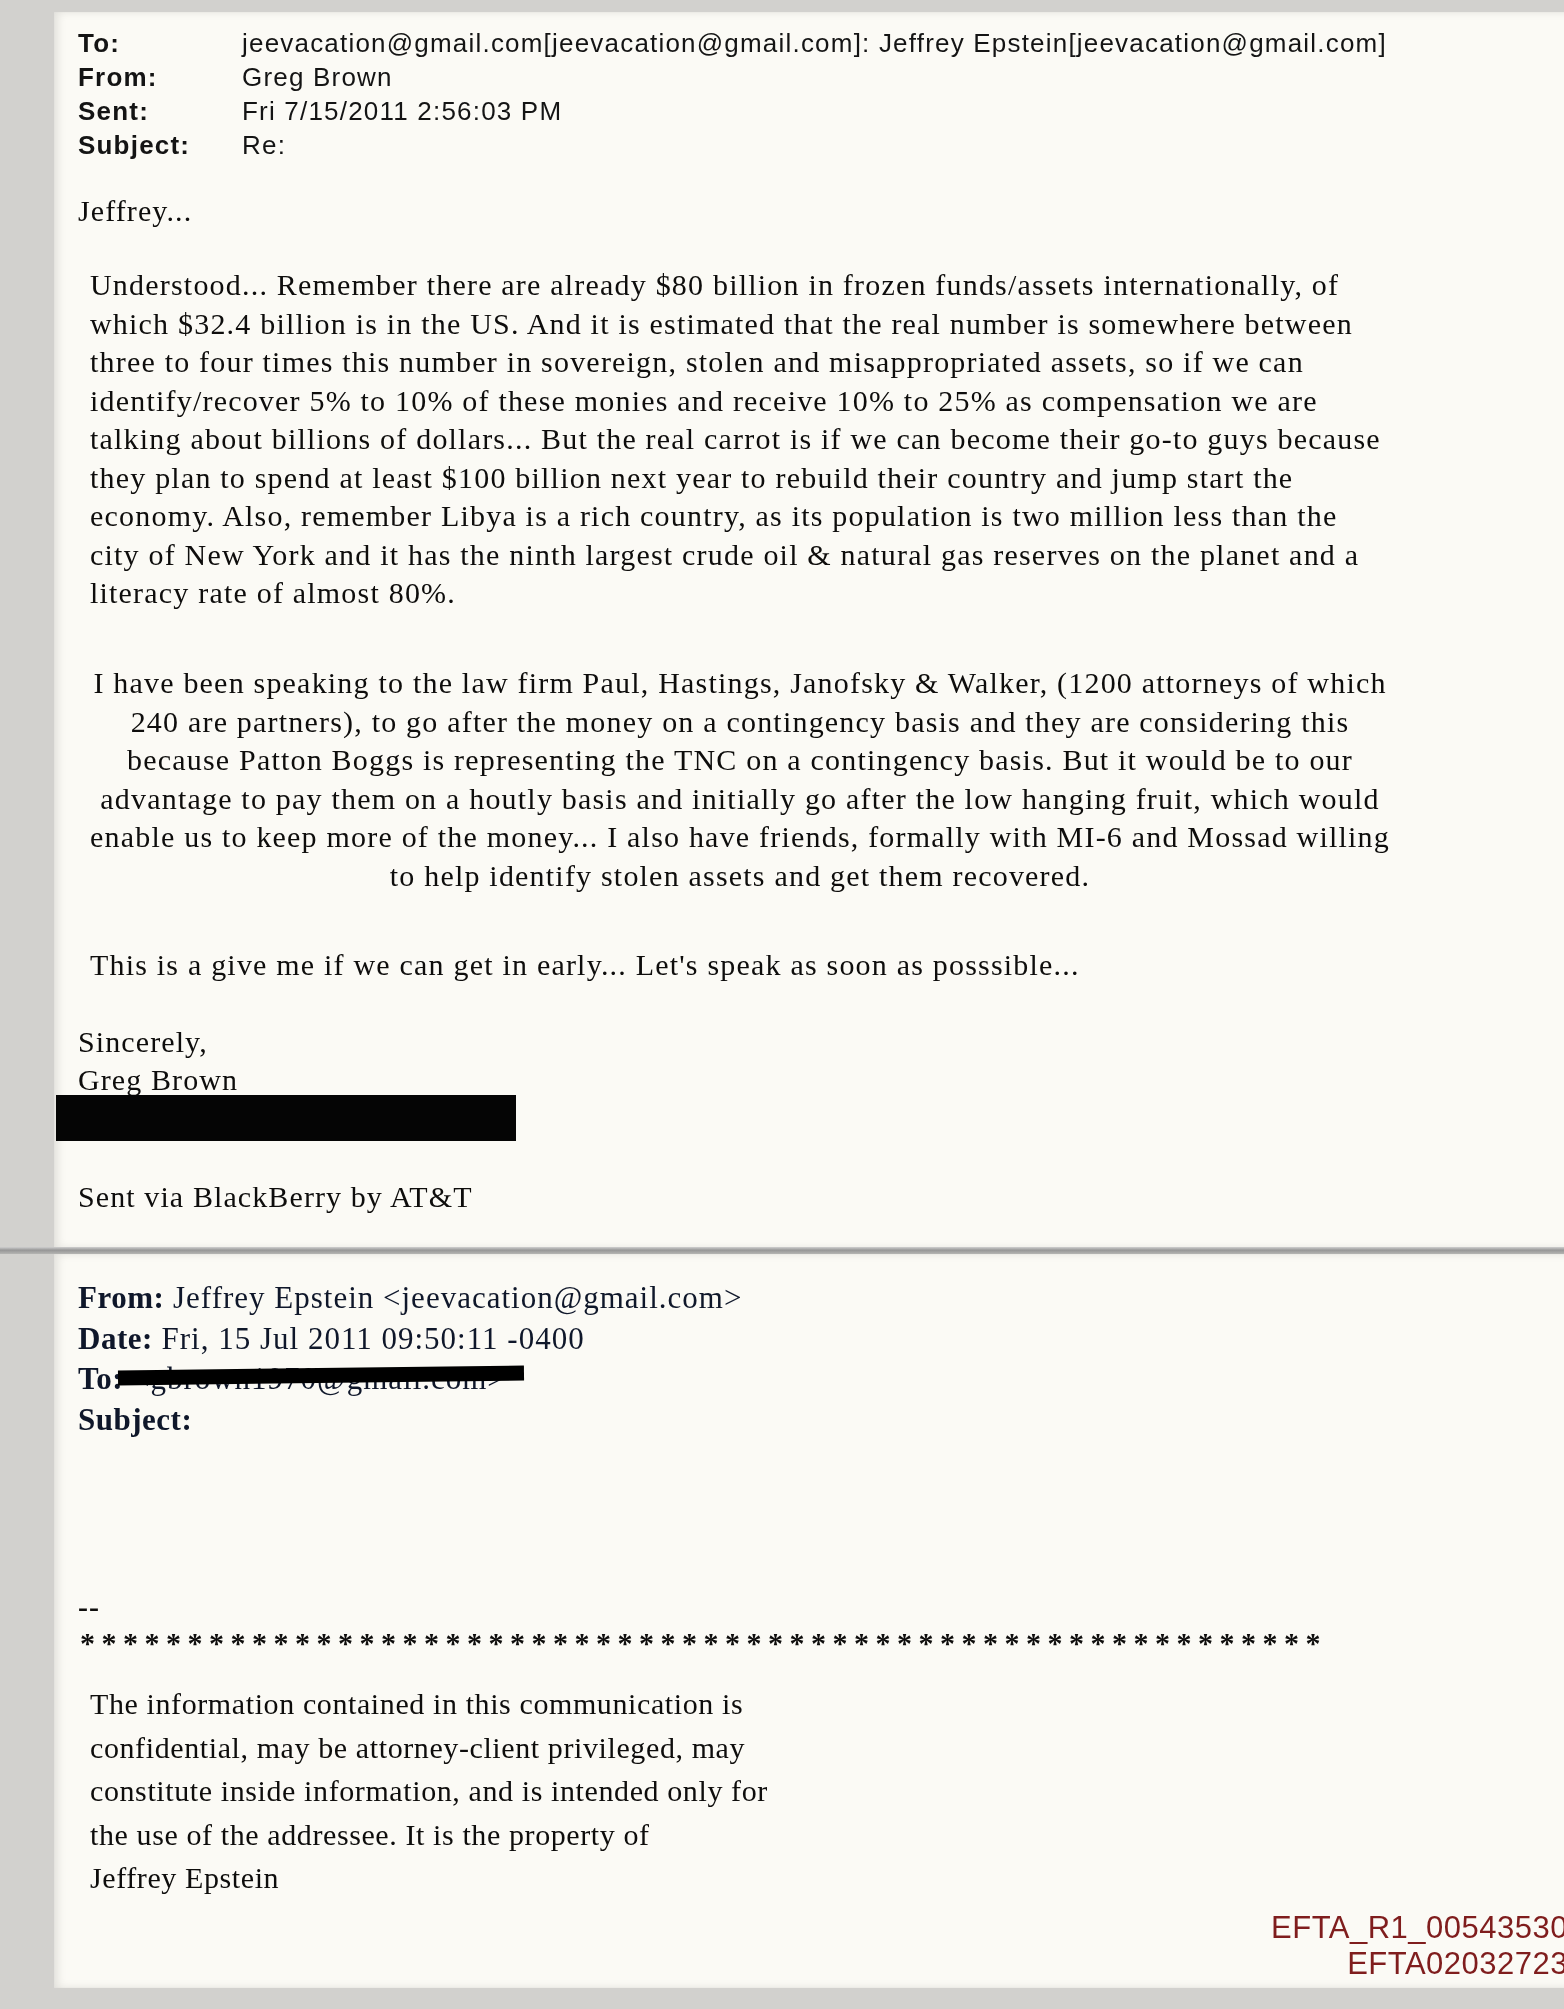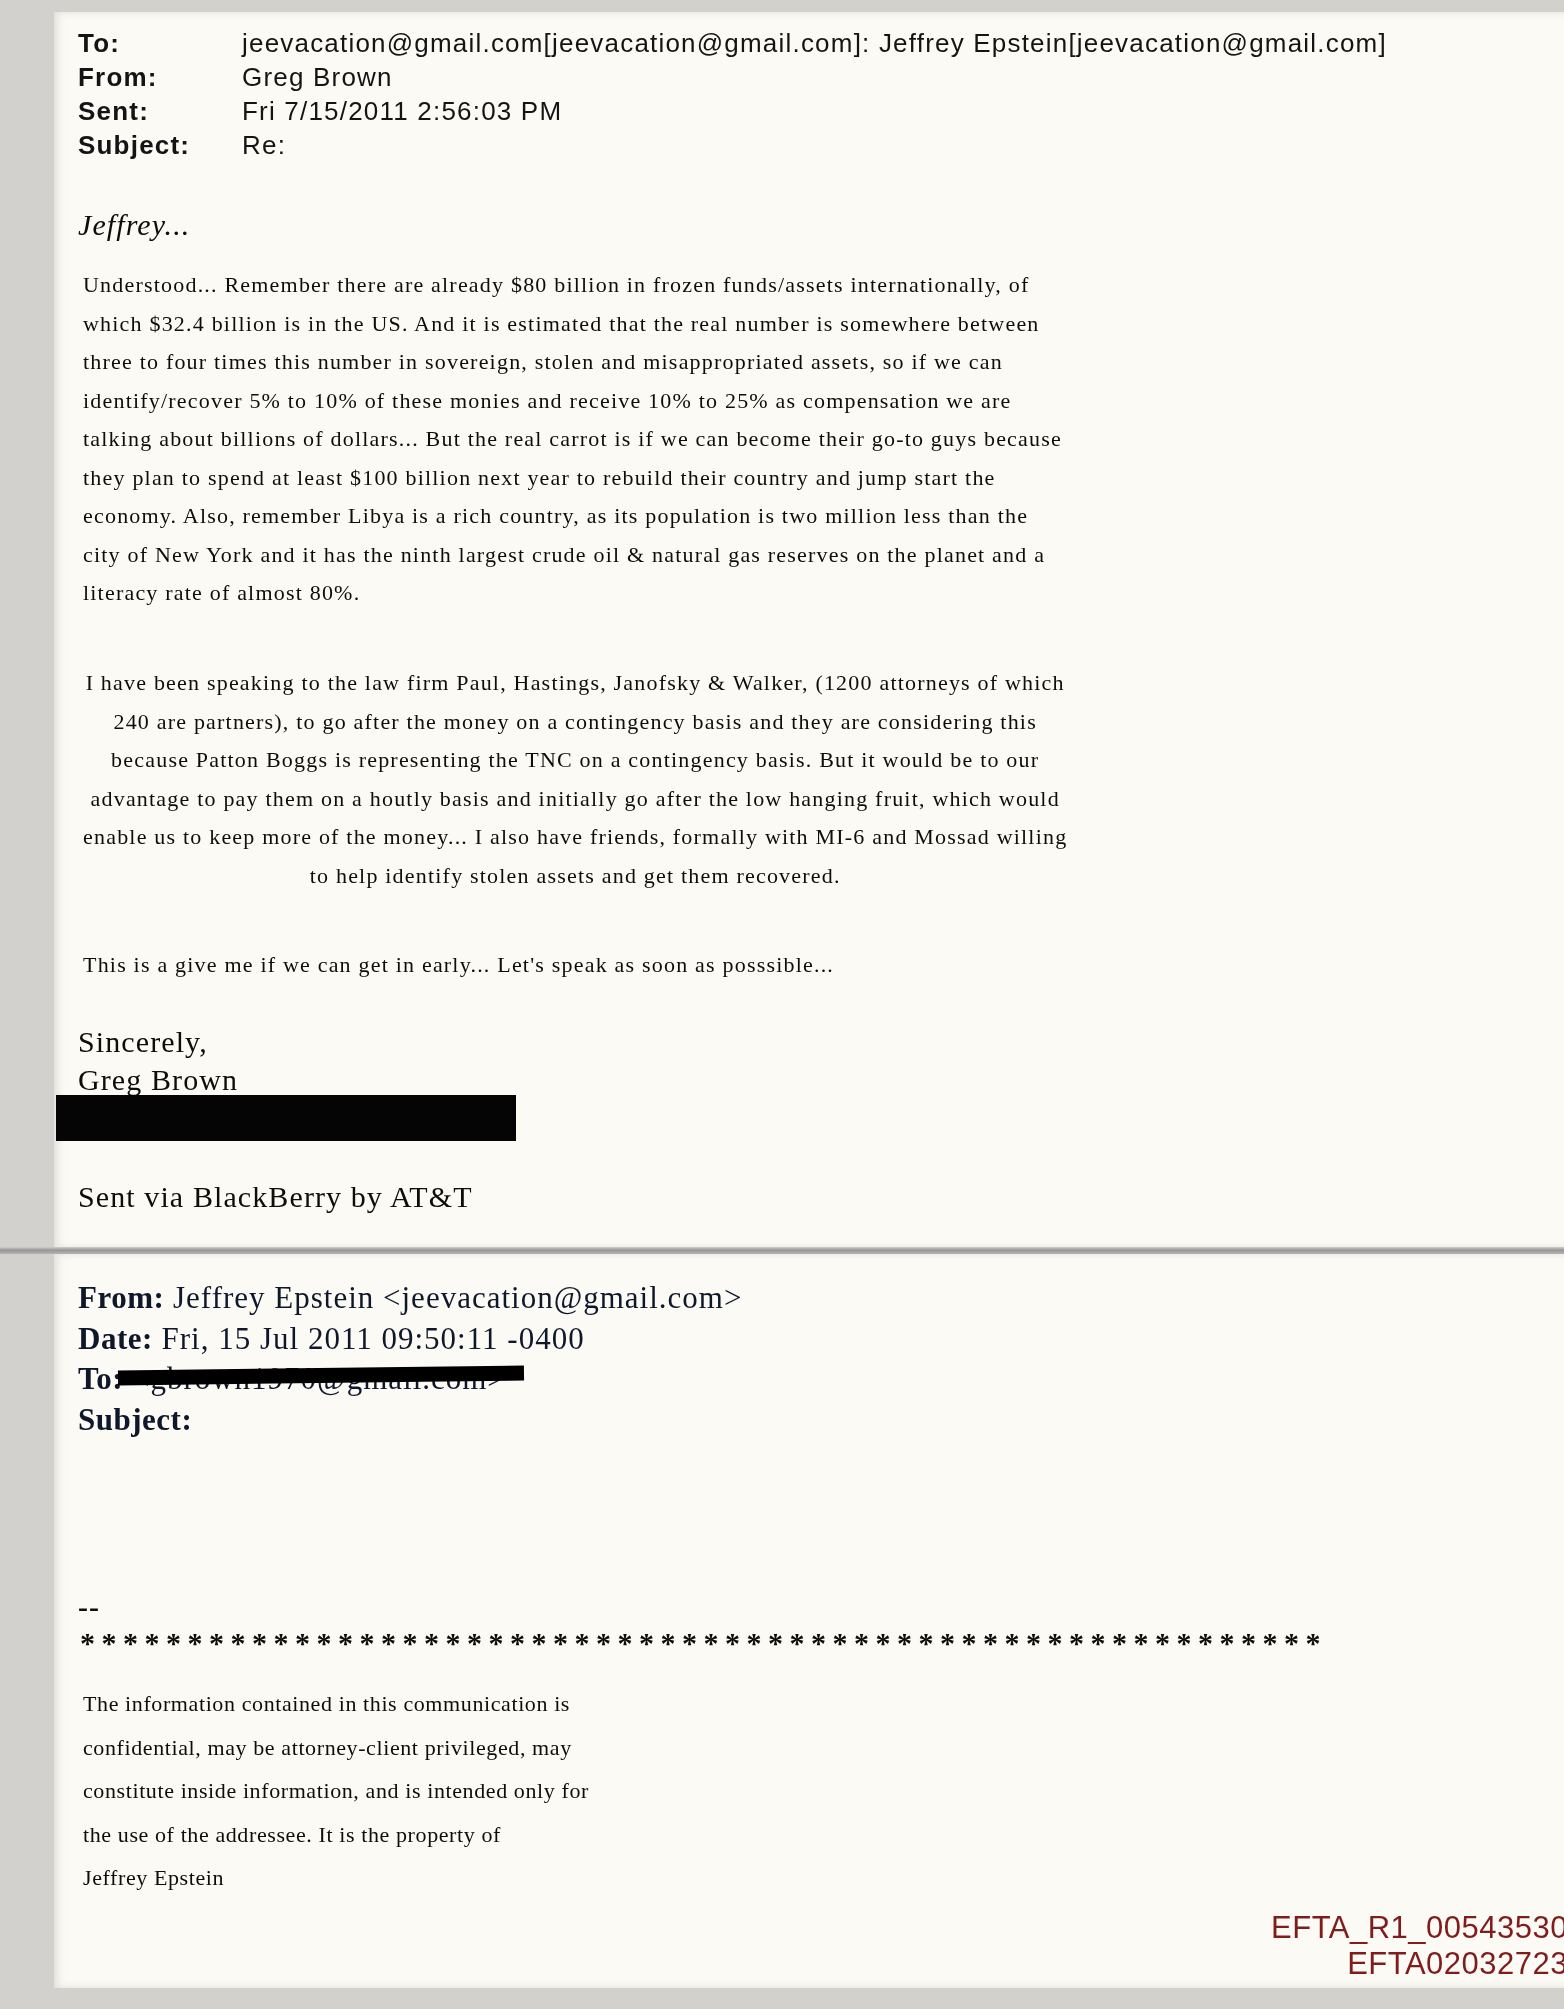--- a/index.html
+++ b/index.html
@@ -29,25 +29,25 @@
     font-size:26px;line-height:34px;letter-spacing:1.2px;
     color:#141414;
   }
   .hdr1-row{display:flex;}
   .hdr1-label{font-weight:bold;width:164px;flex:0 0 164px;}
   .hdr1-value{white-space:pre;}
 
   
   .serif-line{position:absolute;left:24px;font-size:30px;letter-spacing:1.1px;}
   .para{
-    position:absolute;left:29px;
-    font-size:22px;line-height:38.5px;letter-spacing:1.2px;
+    position:absolute;left:36px;
+    font-size:30px;line-height:38.5px;letter-spacing:1.2px;
     white-space:pre;
   }
-  .salutation{top:196px;font-style:italic;}
+  .salutation{top:182px;}
   .para1{top:254px;}
   .para2{top:652px;text-align:center;}
   .para3{top:934px;}
   .closing{top:1013px;}
   .signature{top:1051px;}
   .redaction-bar{
     position:absolute;left:2px;top:1083px;width:460px;height:46px;
     background:#050505;
   }
   .sent-via{top:1168px;}

